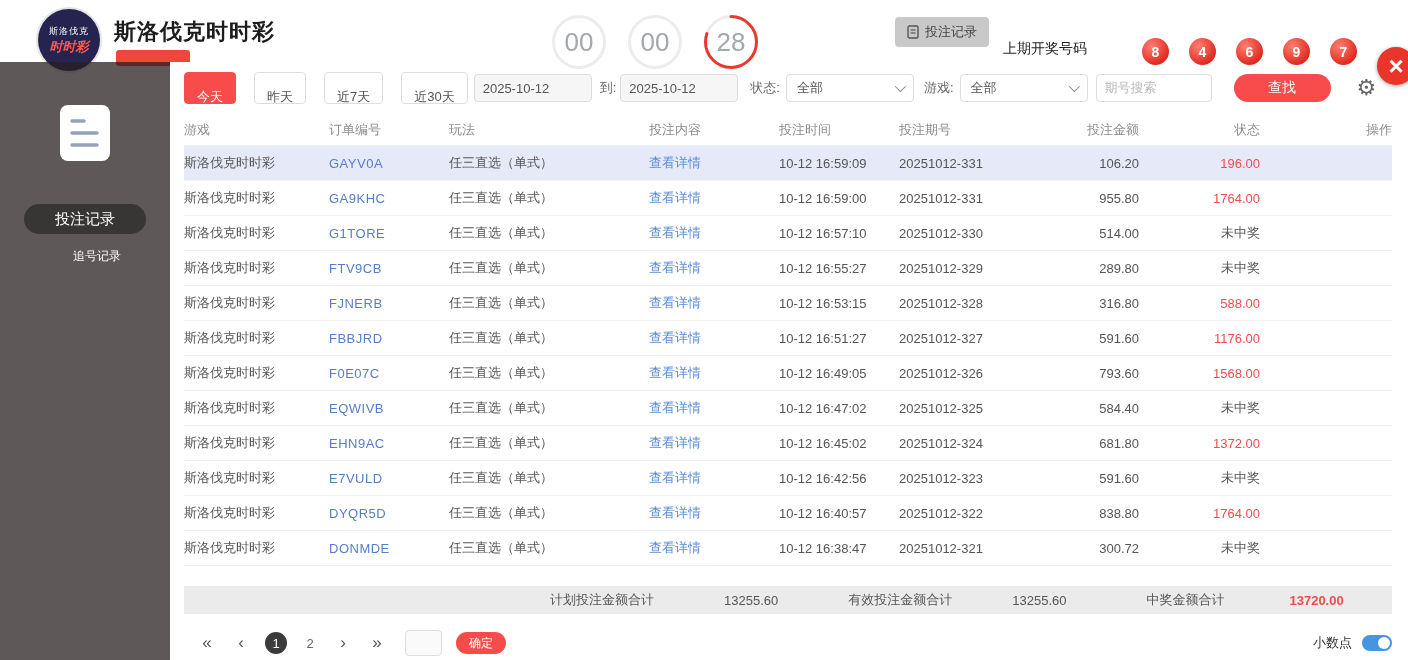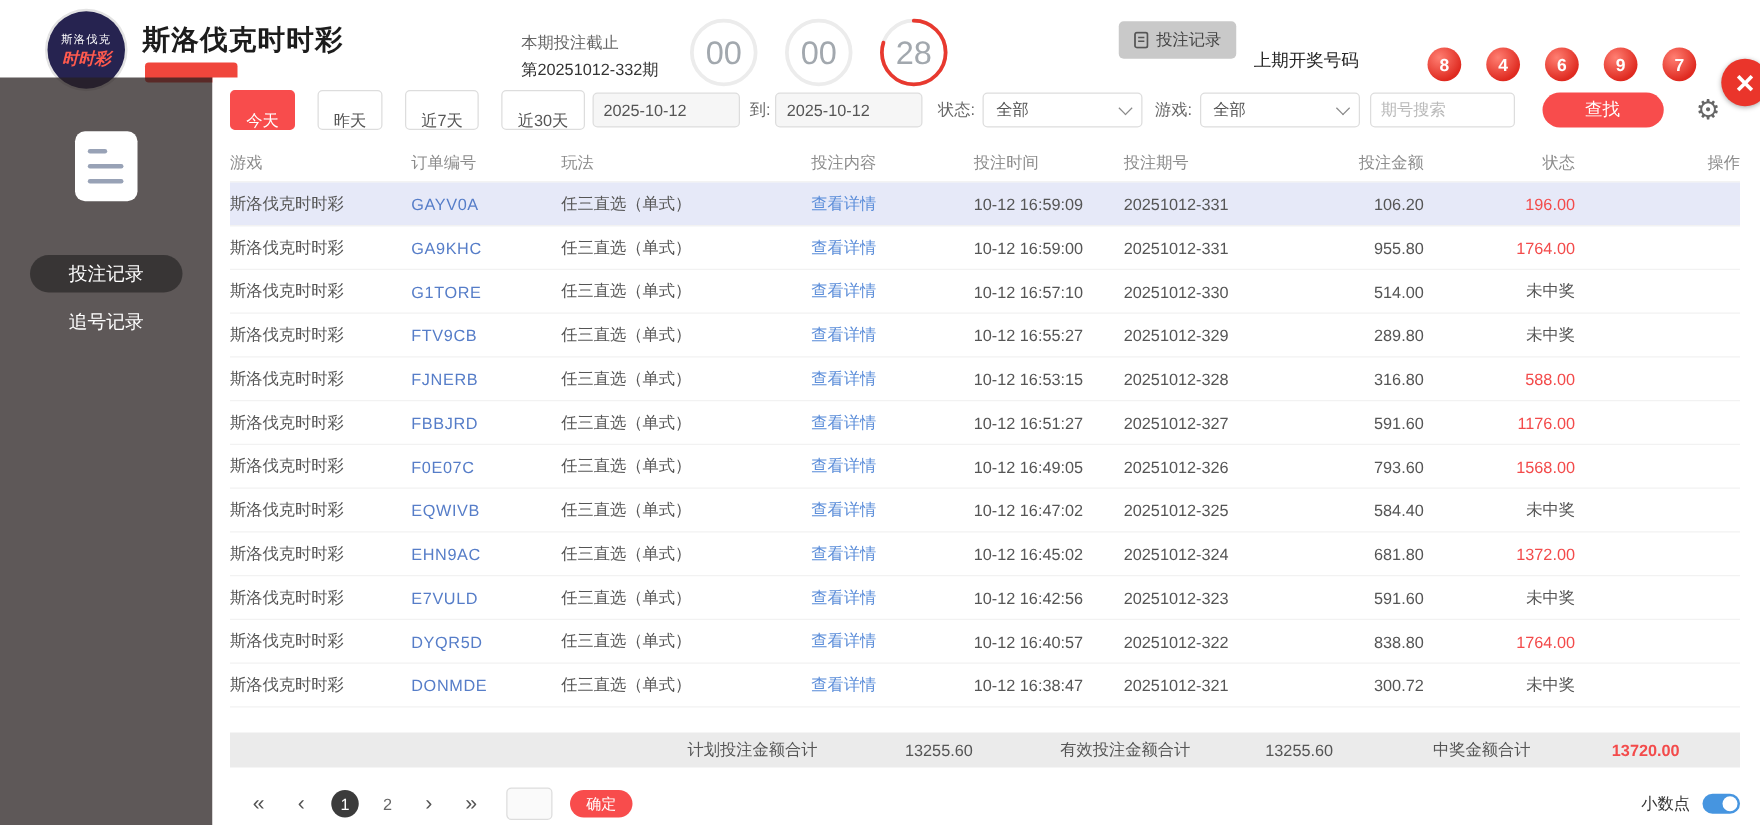--- a/index.html
+++ b/index.html
@@ -32,22 +32,22 @@
           background:radial-gradient(circle at 35% 30%, #ff7f72, #df2a20 72%);
           display:flex; align-items:center; justify-content:center; }
 
   
   .backdrop { position:absolute; left:0; top:62px; width:170px; height:598px;
               background:rgba(40,32,32,0.75); z-index:2; }
   .doc-icon { position:absolute; left:59px; top:42px; }
   .side-pill { position:absolute; left:24px; top:142px; width:122px; height:30px; border-radius:16px;
                background:rgba(25,25,25,0.55); color:#fff; font-size:15px;
                display:flex; align-items:center; justify-content:center; cursor:pointer; }
-  .side-link { position:absolute; left:0; top:186px; width:170px; text-align:center; color:#fff;
-               font-size:15px; cursor:pointer; }
+  .side-link { position:absolute; left:12px; top:186px; width:170px; text-align:center; color:#fff;
+               font-size:12px; cursor:pointer; }
 
   
   .modal { position:absolute; left:170px; top:62px; right:0; bottom:0; background:#fff; z-index:3; }
 
   .filter-bar { display:flex; align-items:center; height:28px; margin:12px 16px 0 14px; font-size:13px; }
   .qgroup { display:flex; }
   .qbtn { height:28px; padding:15px 12px; border:1px solid #ddd; border-radius:4px; background:#fff;
           color:#555; font-size:13px; margin-right:18px; cursor:pointer; font-family:inherit; }
   .qgroup .qbtn:last-child { margin-right:6px; }
   .qbtn.active { background:#f84c4c; border-color:#f84c4c; color:#fff; }
@@ -112,24 +112,20 @@
 
 <div class="stage">
 
   <div class="top-header">
     <div class="logo">
       <span class="l1">斯洛伐克</span>
       <span class="l2">时时彩</span>
     </div>
     <div class="app-title">斯洛伐克时时彩</div>
     <div class="promo-badge"></div>
-    <div class="deadline">
-      <div class="d1">本期投注截止</div>
-      <div class="d2">第20251012-332期</div>
-    </div>
     <button class="bet-record-btn">
       <svg width="12" height="14" viewBox="0 0 12 14">
         <rect x="1" y="1" width="10" height="12" rx="1.5" fill="none" stroke="#555" stroke-width="1.4"></rect>
         <line x1="3.5" y1="5" x2="8.5" y2="5" stroke="#555" stroke-width="1.2"></line>
         <line x1="3.5" y1="8" x2="8.5" y2="8" stroke="#555" stroke-width="1.2"></line>
       </svg>
       <span>投注记录</span>
     </button>
     <div class="last-label">上期开奖号码</div>
   </div>

